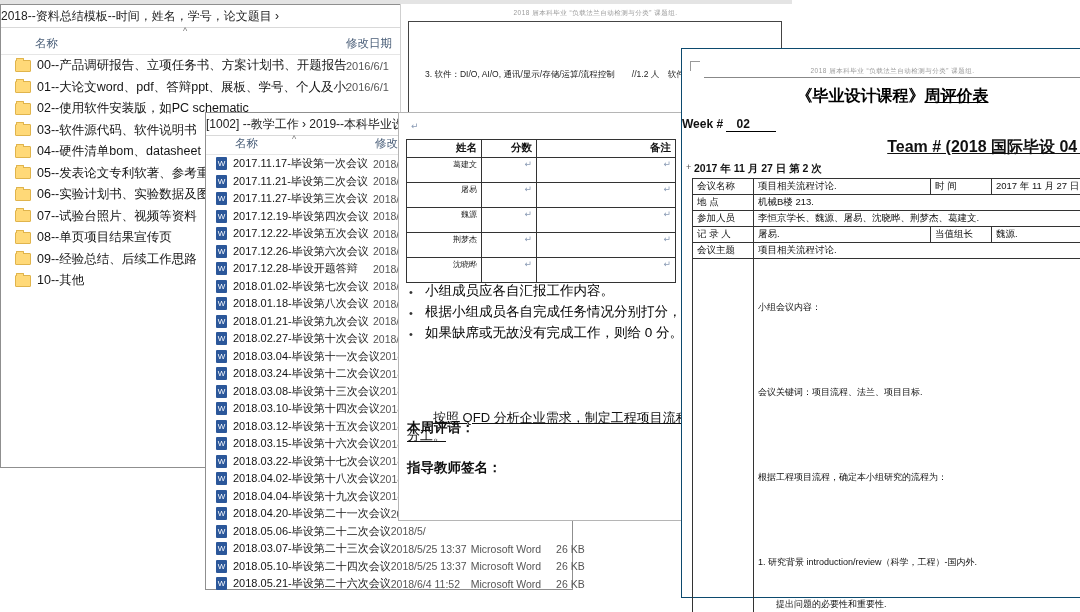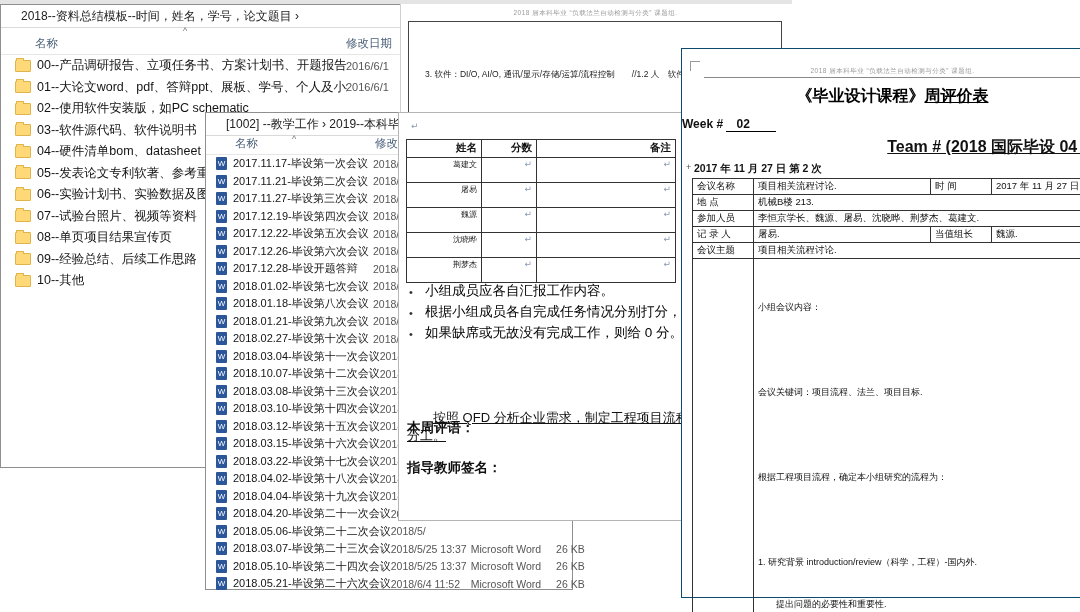--- a/index.html
+++ b/index.html
@@ -4,21 +4,21 @@
 <style>
   html,body{margin:0;padding:0;background:#fff;}
   .canvas{position:relative;width:1080px;height:612px;background:#ffffff;overflow:hidden;
           font-family:"Liberation Sans","DejaVu Sans",sans-serif;color:#111;}
   .topstrip{position:absolute;left:0;top:0;width:792px;height:4px;background:#e4e4e4;}
 
   
   .win{position:absolute;background:#fff;border:1px solid #8f8f8f;box-sizing:border-box;}
   .left-win{left:0;top:4px;width:402px;height:464px;}
   .mid-win{left:205px;top:112px;width:368px;height:478px;z-index:3;}
-  .win-title{height:22px;line-height:22px;padding-left:20px;font-size:12px;color:#222;
+  .win-title{height:22px;line-height:22px;padding-left:0;font-size:12px;color:#222;
              border-bottom:1px solid #d9d9d9;white-space:nowrap;overflow:hidden;}
   .col-head{position:relative;height:26px;font-size:11.5px;color:#4c607a;border-bottom:1px solid #e6e6e6;}
   .mid-win .col-head{height:18px;}
   .col-head .col-name{position:absolute;left:34px;bottom:3px;}
   .mid-win .col-head .col-name{left:29px;}
   .col-head .sort-ch{position:absolute;left:182px;top:-2px;font-size:9px;color:#777;}
   .mid-win .col-head .sort-ch{left:86px;}
   .col-head .col-date{position:absolute;left:345px;bottom:3px;white-space:nowrap;}
   .mid-win .col-head .col-date{left:169px;}
   .rows{position:relative;}
@@ -297,21 +297,21 @@
         <div class="row">
           <span class="word-icon">W</span>
           <span class="fname">2018.03.04-毕设第十一次会议</span>
           <span class="fdate">2018/4/</span>
           <span class="ftype"></span>
           <span class="fsize"></span>
         </div>
 
         <div class="row">
           <span class="word-icon">W</span>
-          <span class="fname">2018.10.07-毕设第十二次会议</span>
+          <span class="fname">2018.03.24-毕设第十二次会议</span>
           <span class="fdate">2018/4/</span>
           <span class="ftype"></span>
           <span class="fsize"></span>
         </div>
 
         <div class="row">
           <span class="word-icon">W</span>
           <span class="fname">2018.03.08-毕设第十三次会议</span>
           <span class="fdate">2018/4/</span>
           <span class="ftype"></span>
@@ -432,27 +432,27 @@
             <td class="c-note"><span class="pilcrow">↵</span></td>
           </tr>
 
           <tr>
             <td class="c-name">魏源</td>
             <td class="c-score"><span class="pilcrow">↵</span></td>
             <td class="c-note"><span class="pilcrow">↵</span></td>
           </tr>
 
           <tr>
-            <td class="c-name">沈晓晔</td>
+            <td class="c-name">荆梦杰</td>
             <td class="c-score"><span class="pilcrow">↵</span></td>
             <td class="c-note"><span class="pilcrow">↵</span></td>
           </tr>
 
           <tr>
-            <td class="c-name">荆梦杰</td>
+            <td class="c-name">沈晓晔</td>
             <td class="c-score"><span class="pilcrow">↵</span></td>
             <td class="c-note"><span class="pilcrow">↵</span></td>
           </tr>
         </tbody>
     </table>
     <div class="bullets">
 
         <div class="bullet-row">
           <span>小组成员应各自汇报工作内容。</span>
         </div>

